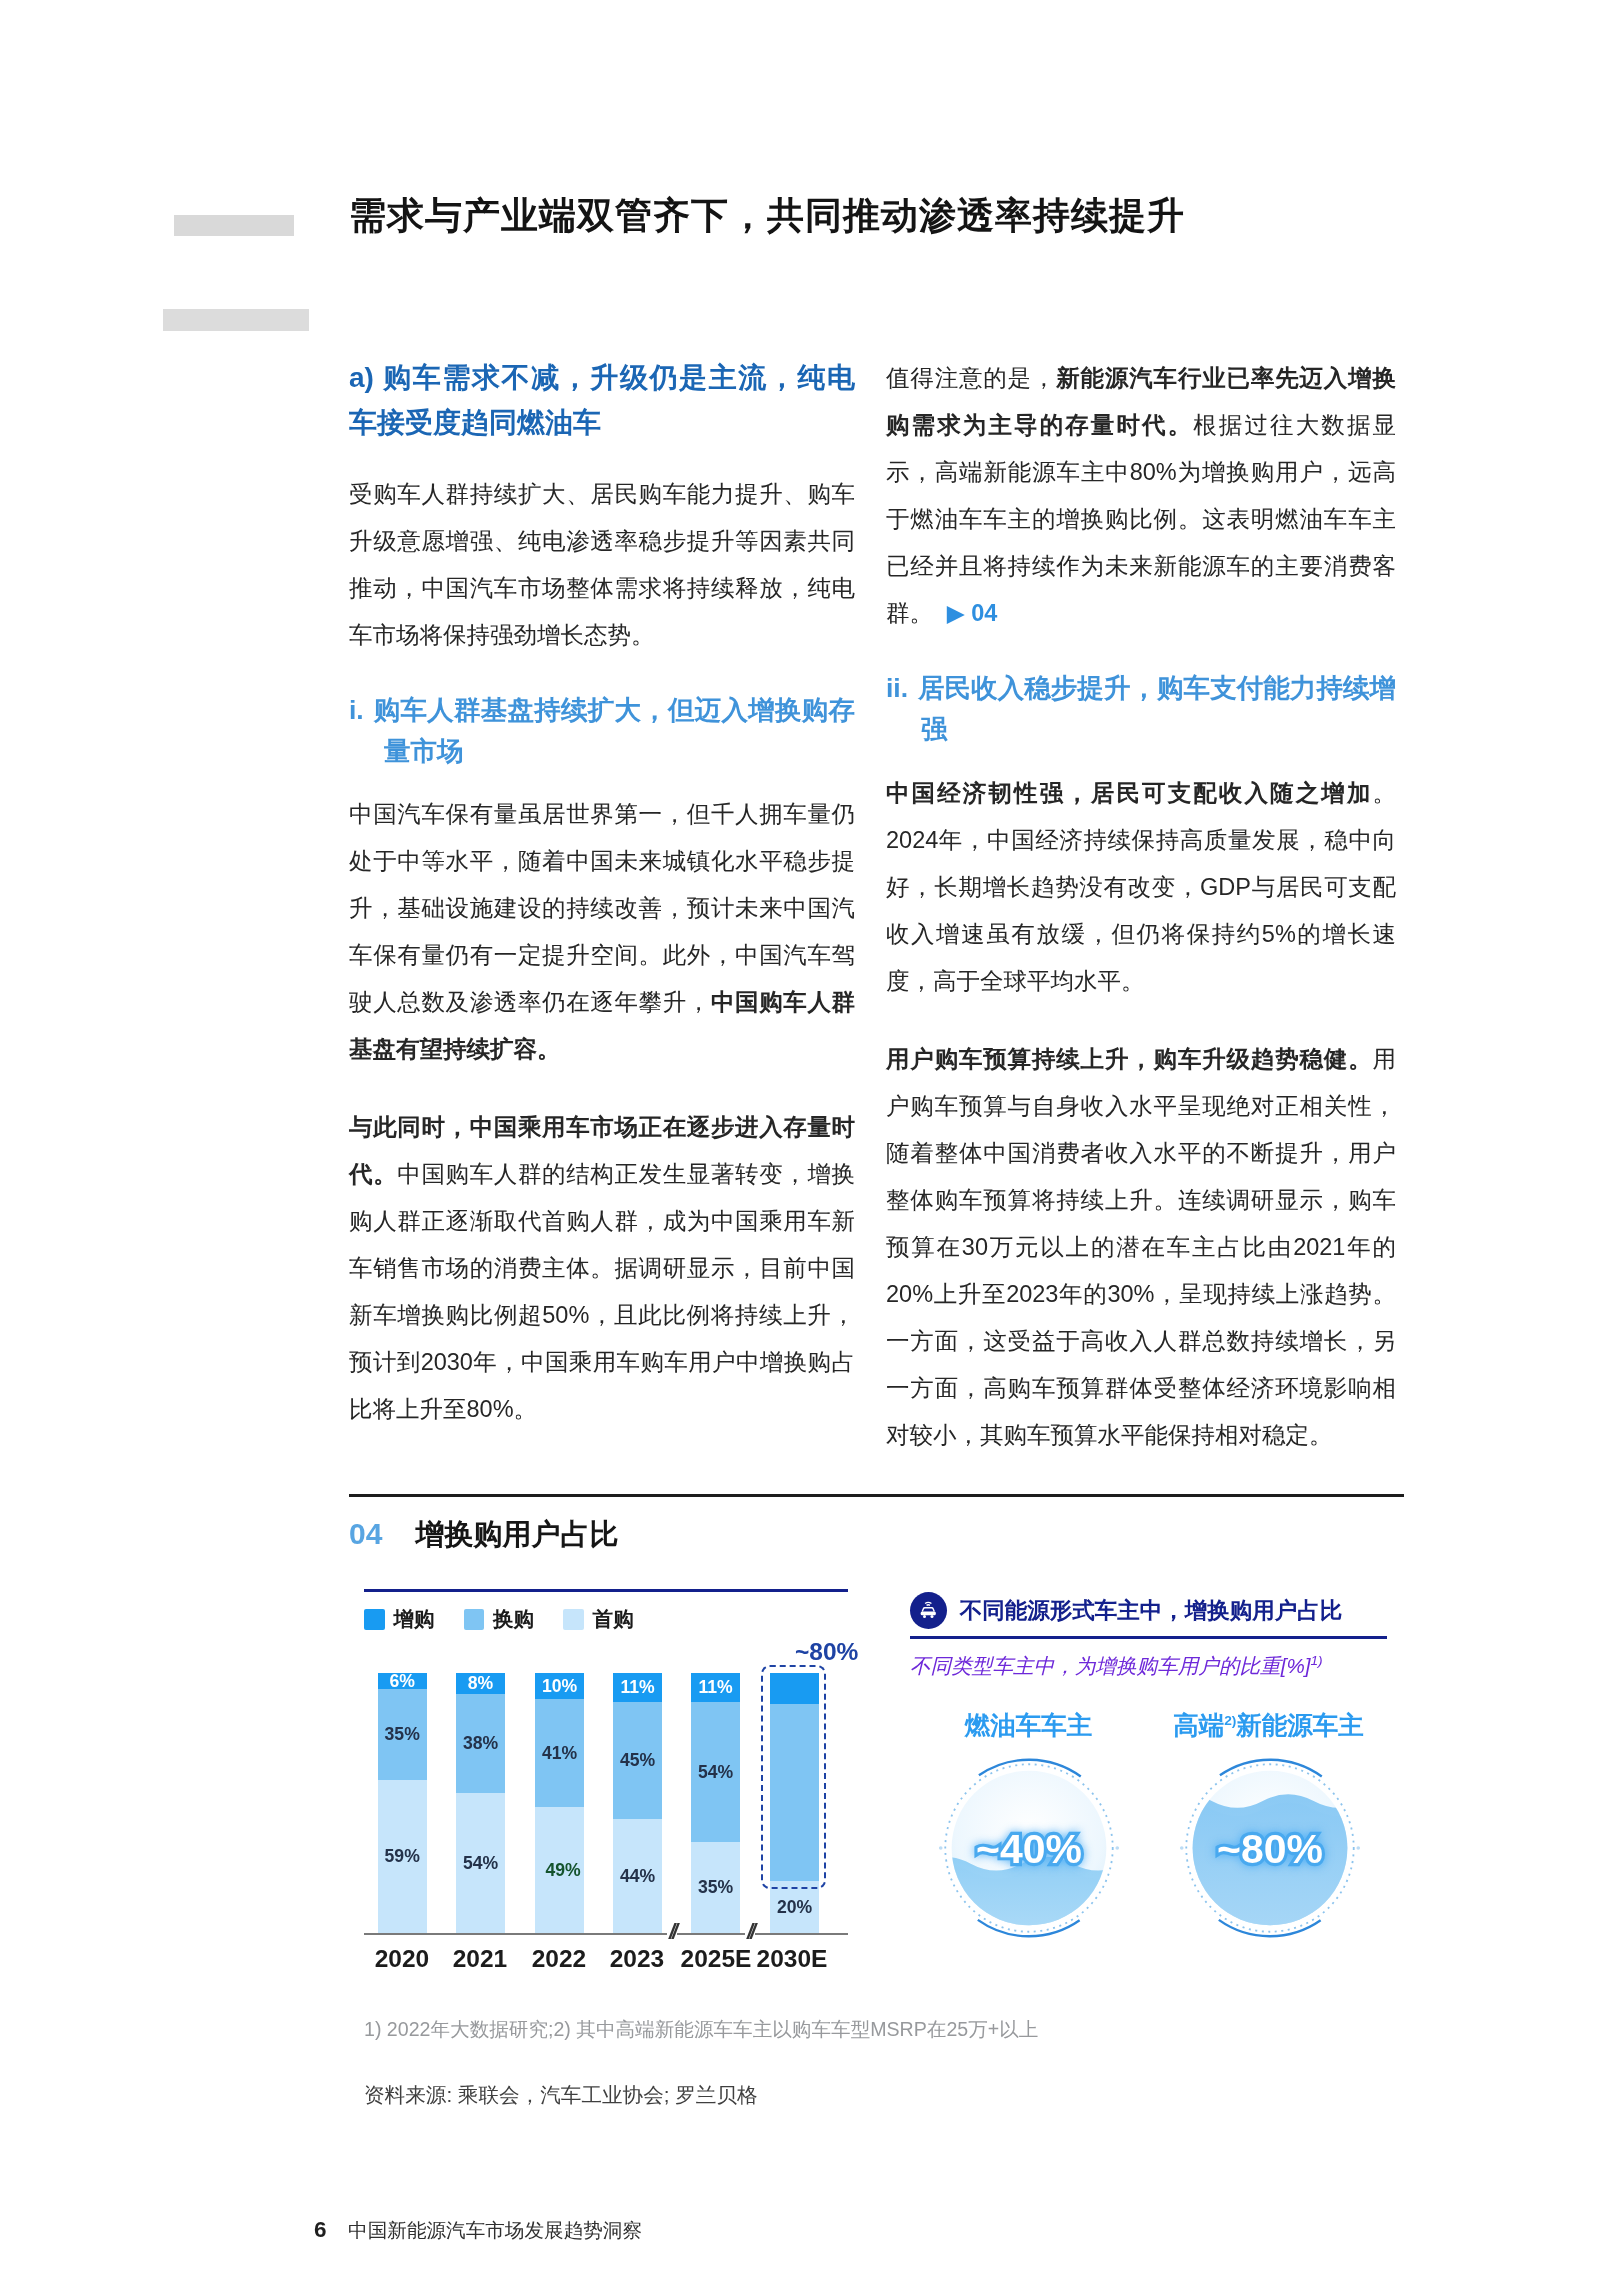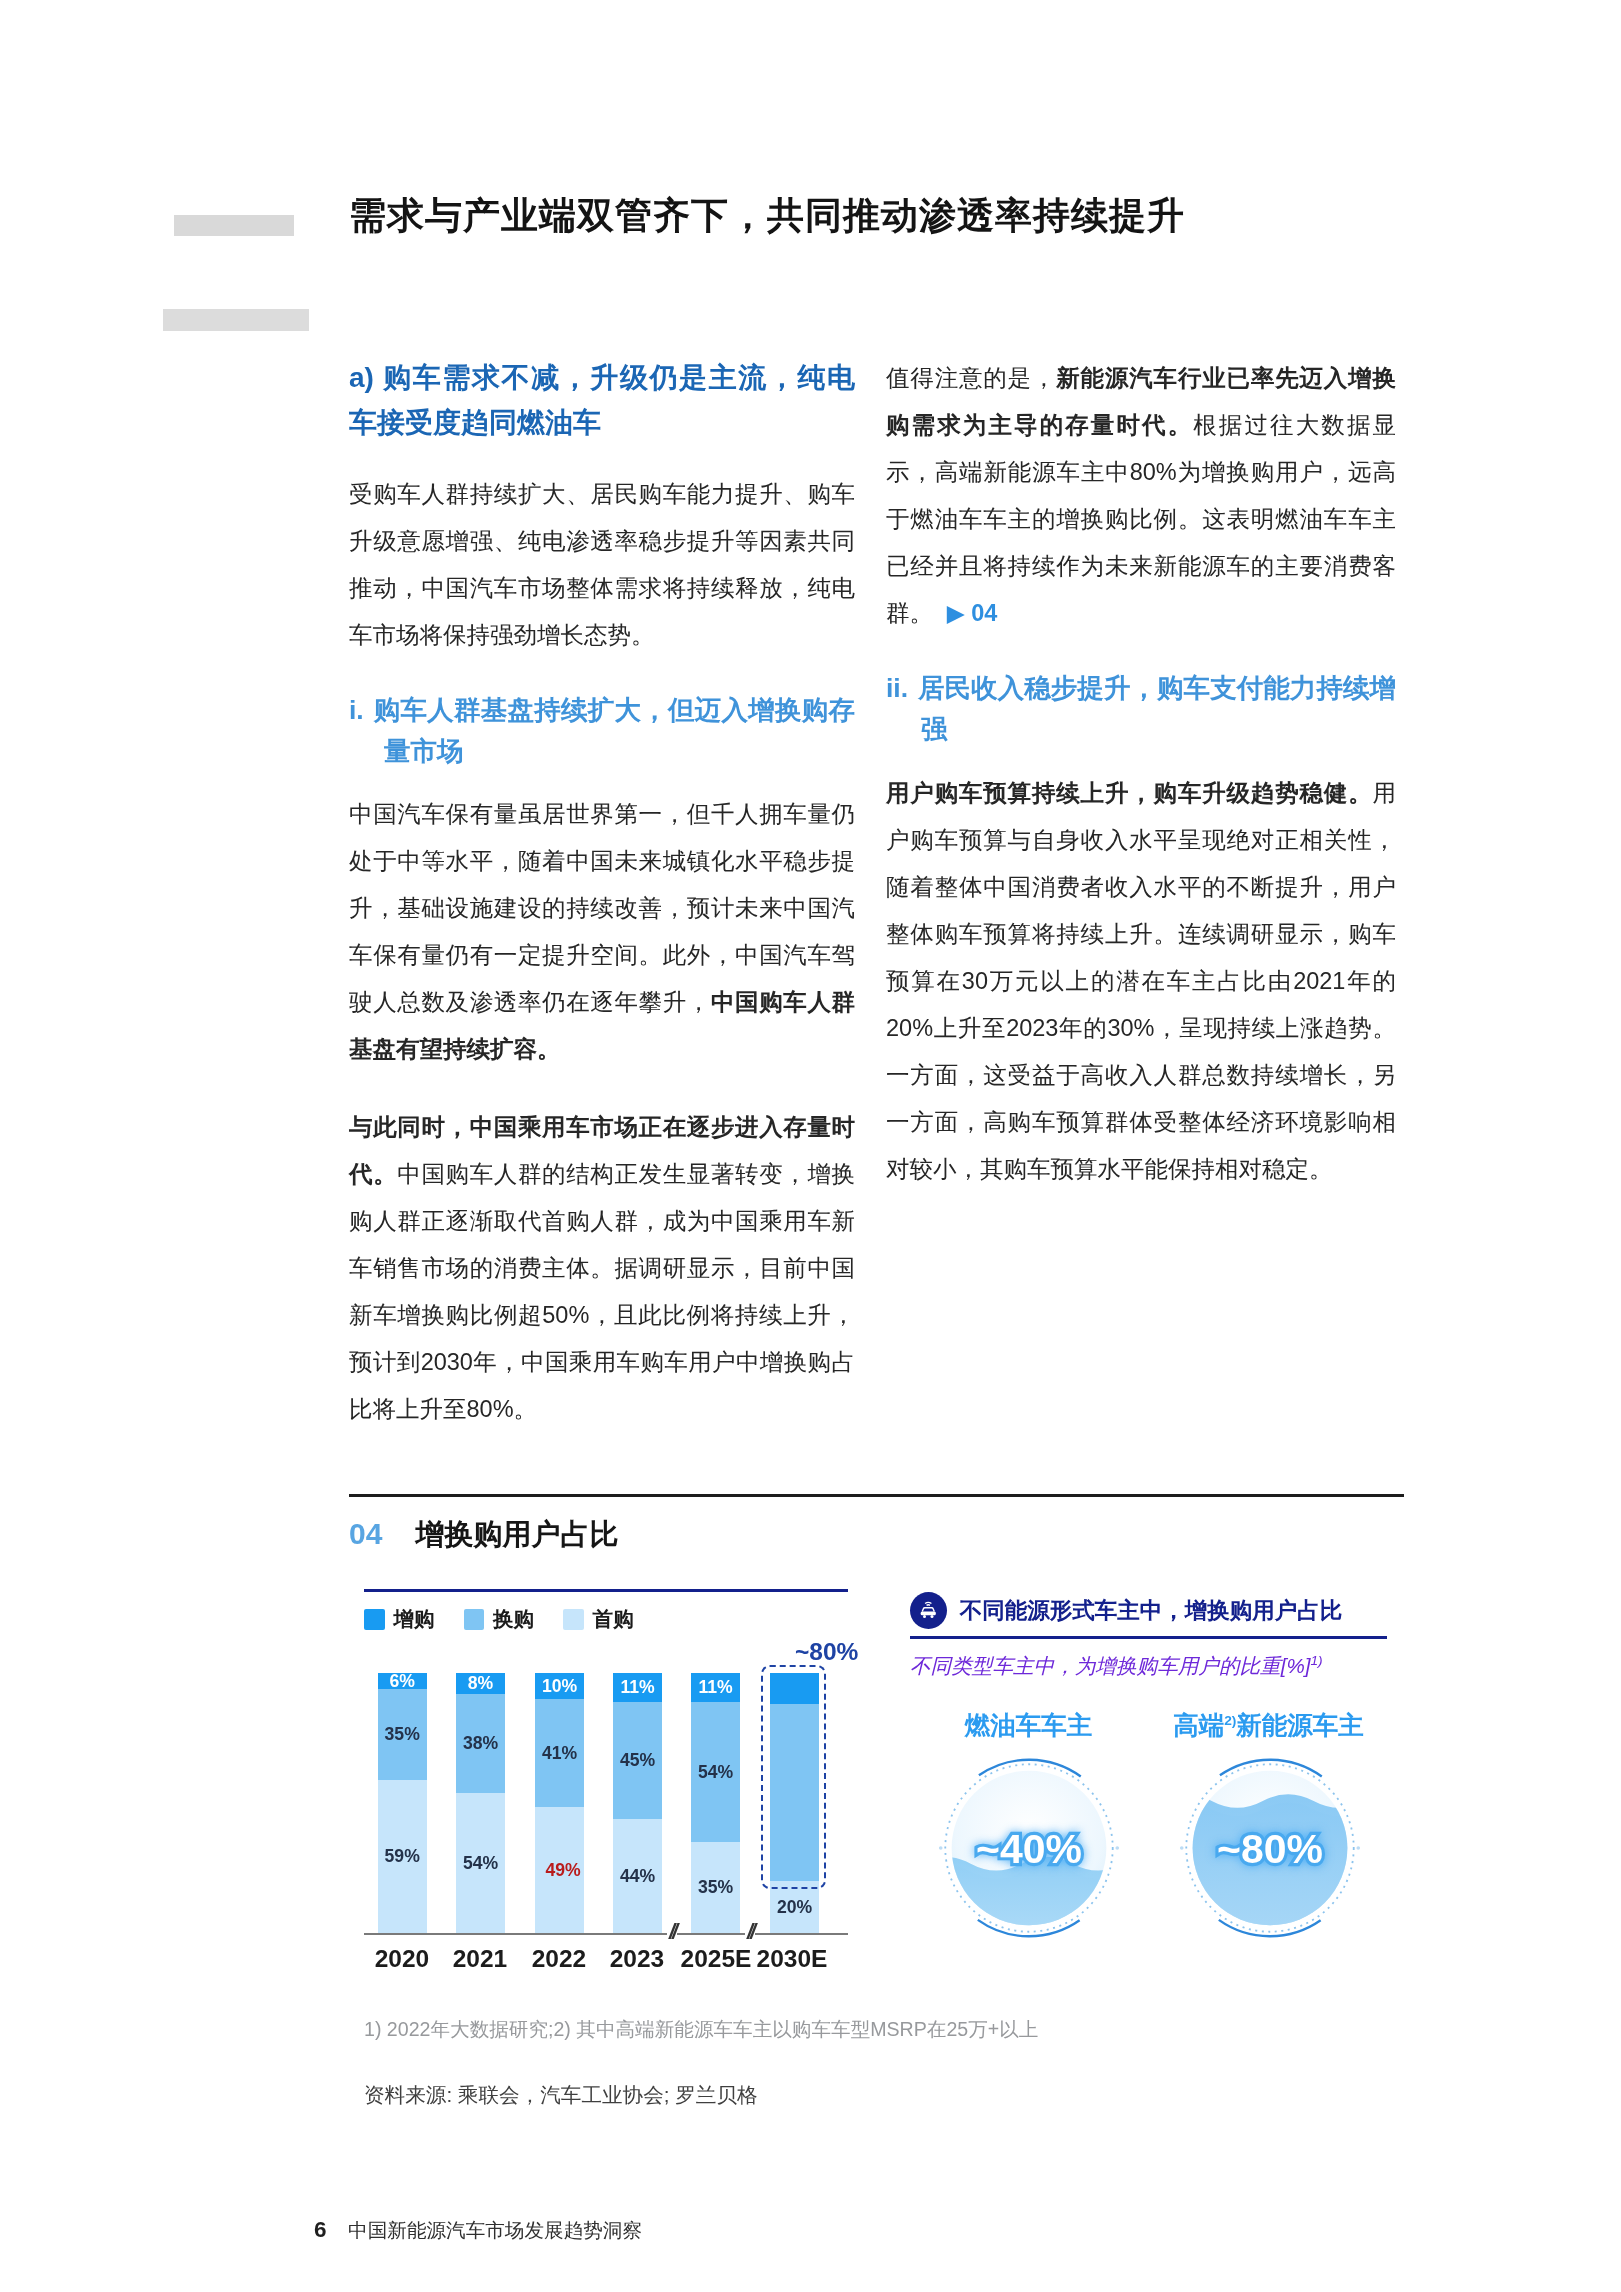--- a/index.html
+++ b/index.html
@@ -79,20 +79,21 @@
     <h2 class="h-a">a) 购车需求不减，升级仍是主流，纯电车接受度趋同燃油车</h2>
     <p class="body"><span>受购车人群持续扩大、居民购车能力提升、购车升级意愿增强、纯电渗透率稳步提升等因素共同推动，中国汽车市场整体需求将持续释放，纯电车市场将保持强劲增长态势。</span></p>
     <h3 class="h-i"><span class="hnum">i.</span><span>购车人群基盘持续扩大，但迈入增换购存量市场</span></h3>
     <p class="body"><span>中国汽车保有量虽居世界第一，但千人拥车量仍处于中等水平，随着中国未来城镇化水平稳步提升，基础设施建设的持续改善，预计未来中国汽车保有量仍有一定提升空间。此外，中国汽车驾驶人总数及渗透率仍在逐年攀升，</span><span class="b">中国购车人群基盘有望持续扩容。</span></p>
     <p class="body"><span class="b">与此同时，中国乘用车市场正在逐步进入存量时代。</span><span>中国购车人群的结构正发生显著转变，增换购人群正逐渐取代首购人群，成为中国乘用车新车销售市场的消费主体。据调研显示，目前中国新车增换购比例超50%，且此比例将持续上升，预计到2030年，中国乘用车购车用户中增换购占比将上升至80%。</span></p>
   </div>
 
   <div class="col col-right">
     <p class="body"><span>值得注意的是，</span><span class="b">新能源汽车行业已率先迈入增换购需求为主导的存量时代。</span><span>根据过往大数据显示，高端新能源车主中80%为增换购用户，远高于燃油车车主的增换购比例。这表明燃油车车主已经并且将持续作为未来新能源车的主要消费客群。</span><span class="ref">▶ 04</span></p>
     <h3 class="h-i"><span class="hnum">ii.</span><span>居民收入稳步提升，购车支付能力持续增强</span></h3>
+    <p class="body"><span class="b">中国经济韧性强，居民可支配收入随之增加</span><span>。2024年，中国经济持续保持高质量发展，稳中向好，长期增长趋势没有改变，GDP与居民可支配收入增速虽有放缓，但仍将保持约5%的增长速度，高于全球平均水平。</span></p>
     <p class="body"><span class="b">用户购车预算持续上升，购车升级趋势稳健。</span><span>用户购车预算与自身收入水平呈现绝对正相关性，随着整体中国消费者收入水平的不断提升，用户整体购车预算将持续上升。连续调研显示，购车预算在30万元以上的潜在车主占比由2021年的20%上升至2023年的30%，呈现持续上涨趋势。一方面，这受益于高收入人群总数持续增长，另一方面，高购车预算群体受整体经济环境影响相对较小，其购车预算水平能保持相对稳定。</span></p>
   </div>
 
   <div class="rule"></div>
 
   <div class="exhibit-heading">
     <span class="exh-num">04</span>
     <span class="exh-title">增换购用户占比</span>
   </div>
 
@@ -139,21 +140,21 @@
         </div>
         <div class="xlabel" style="left: 76px; top: 272px; width: 80px;">2021</div>
         <div class="bar" style="left: 171px; top: 0px; width: 49px; height: 260px;">
           <div class="seg" style="background: rgb(24, 155, 242); height: 26px;">
             <span class="seg-label" style="color: rgb(255, 255, 255);">10%</span>
           </div>
           <div class="seg" style="background: rgb(127, 197, 243); height: 108px;">
             <span class="seg-label" style="color: rgb(36, 50, 74);">41%</span>
           </div>
           <div class="seg" style="background: rgb(198, 229, 251); height: 127px;">
-            <span class="seg-label" style="color: #b91c1c; padding-left: 7px;">49%</span>
+            <span class="seg-label" style="color: #14532d; padding-left: 7px;">49%</span>
           </div>
         </div>
         <div class="xlabel" style="left: 155px; top: 272px; width: 80px;">2022</div>
         <div class="bar" style="left: 249px; top: 0px; width: 49px; height: 260px;">
           <div class="seg" style="background: rgb(24, 155, 242); height: 28.6px;">
             <span class="seg-label" style="color: rgb(255, 255, 255);">11%</span>
           </div>
           <div class="seg" style="background: rgb(127, 197, 243); height: 117px;">
             <span class="seg-label" style="color: rgb(36, 50, 74);">45%</span>
           </div>

